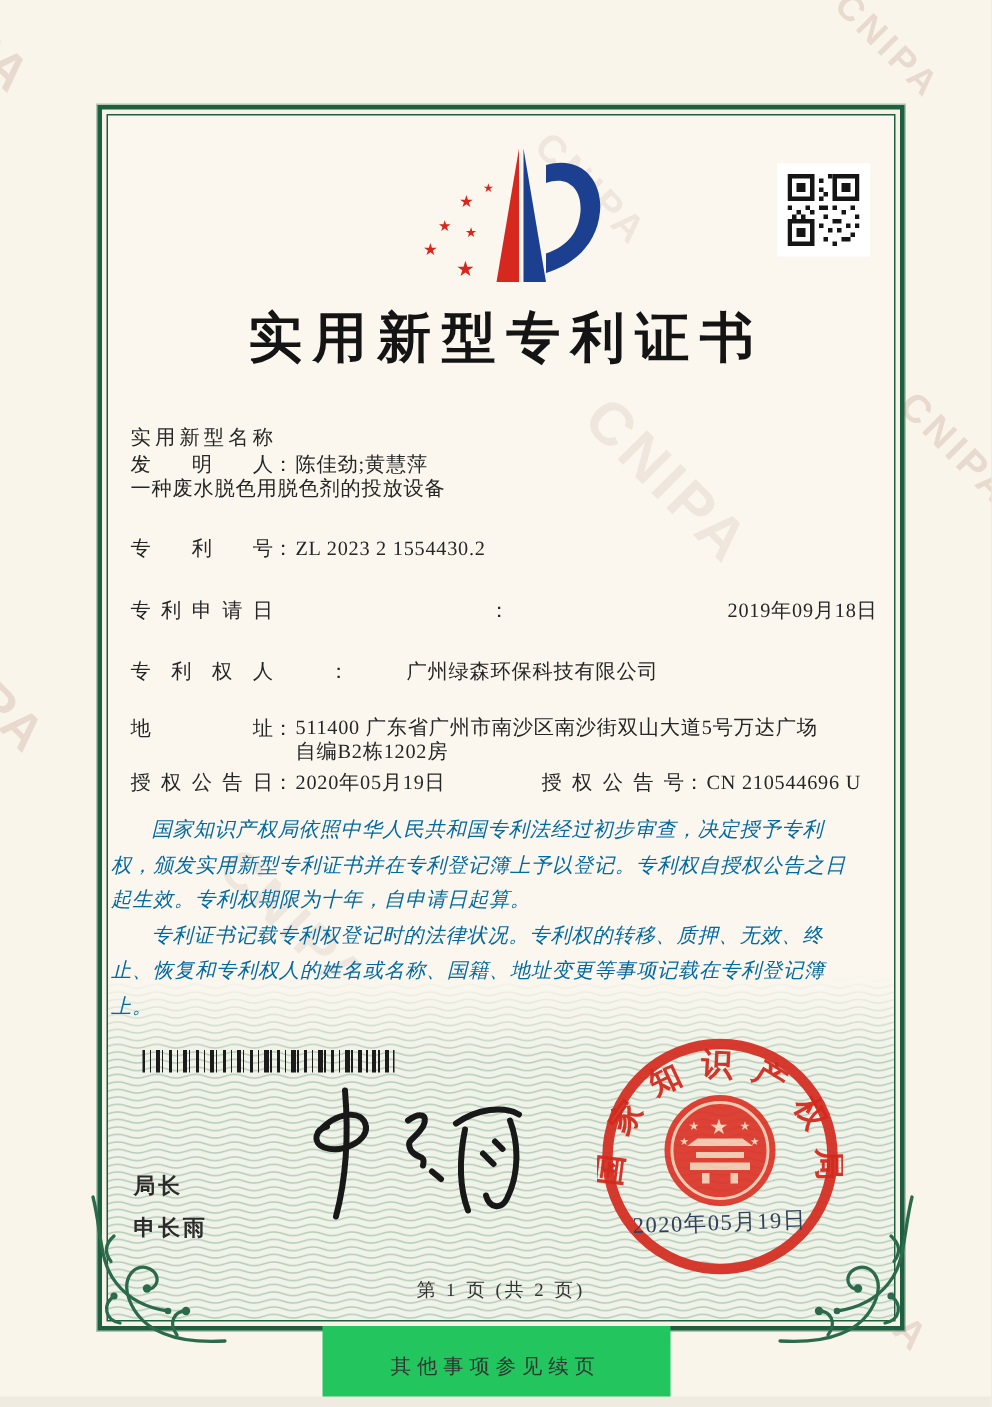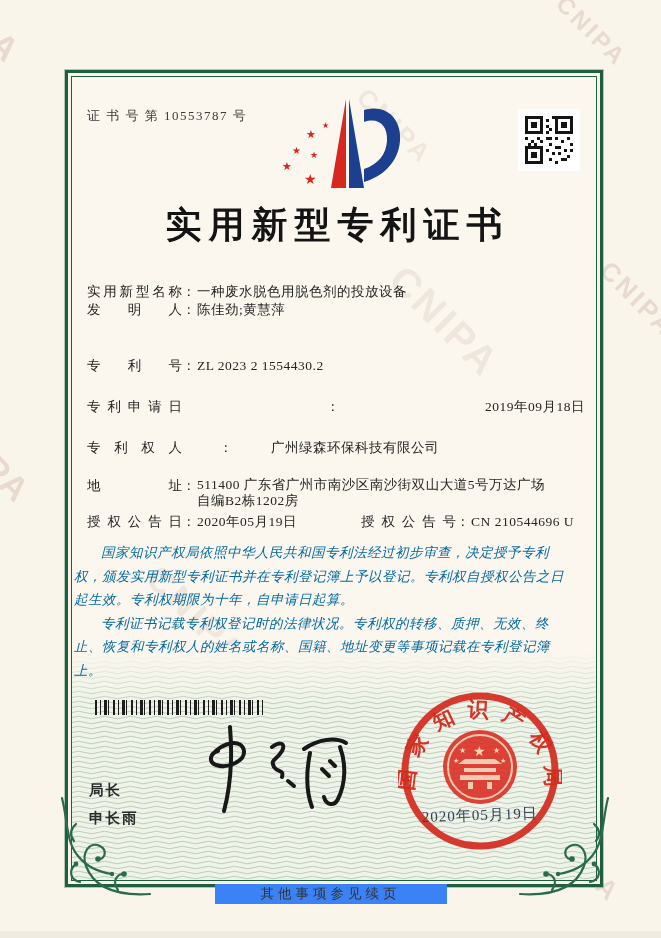--- a/index.html
+++ b/index.html
@@ -49,21 +49,21 @@
   .signature{position:absolute;left:112px;top:644px;width:180px;height:95px;}
   
   .seal{position:absolute;left:326px;top:612px;width:164px;height:164px;}
   
   .pageinfo{position:absolute;left:0;top:775px;width:100%;text-align:center;
       font-size:12.5px;letter-spacing:2px;color:#333;}
   .ornament{position:absolute;width:100px;height:104px;}
   .orn-bl{left:-18px;top:719px;}
   .orn-br{left:444px;top:719px;transform:scaleX(-1);}
   .continuation{position:absolute;left:50%;transform:translateX(-50%);top:884px;
-      background:#3b82f6;padding:1px 46px;font-size:13.5px;letter-spacing:4px;color:#333;
+      background:#22c55e;padding:18px 46px;font-size:13.5px;letter-spacing:4px;color:#333;
       white-space:nowrap;}
   .page-bottom-edge{position:absolute;left:0;bottom:0;width:100%;height:7px;background:#efebe0;}
 </style>
 </head>
 <body>
 
 <div class="page">
 
   <div class="wm" style="left:-55px;top:-40px;font-size:34px;">CNIPA</div>
   <div class="wm" style="left:570px;top:-10px;font-size:24px;">CNIPA</div>
@@ -83,21 +83,20 @@
           <pattern id="gw" width="26" height="5" patternUnits="userSpaceOnUse">
             <path d="M0,2.5 Q6.5,0 13,2.5 T26,2.5" fill="none" stroke="#a3bfa6" stroke-width="0.9"></path>
           </pattern>
         </defs>
         <rect width="524" height="230" fill="#edf2e7" opacity="0.85"></rect>
         <rect width="524" height="230" fill="url(#gw)" opacity="0.8"></rect>
       </svg>
       <div class="fade"></div>
     </div>
 
-    <div class="certno">证 书 号 第 10553787 号</div>
 
     <svg class="logo" viewBox="0 0 140 98">
       <polygon points="66,3 51,92 66,92" fill="#d6281e"></polygon>
       <polygon points="69,3 69,92 84,92" fill="#1d3f8f"></polygon>
       <path d="M84,14 C108,7 122,25 120,45 C118,68 101,81 84,86 L84,73 C99,68 106,58 107,45 C108,29 98,21 84,26 Z" fill="#1d3f8f"></path>
       <text x="42" y="32" font-size="8" fill="#d6281e">★</text>
       <text x="26" y="42" font-size="11" fill="#d6281e">★</text>
       <text x="12" y="58" font-size="10" fill="#d6281e">★</text>
       <text x="30" y="62" font-size="9" fill="#d6281e">★</text>
       <text x="2" y="74" font-size="11" fill="#d6281e">★</text>
@@ -124,21 +123,21 @@
                    M39,33h3v3h-3z M42,39h3v3h-3z M24,42h3v3h-3z M30,45h3v3h-3z M36,42h6v3h-6z
                    M45,33h3v3h-3z M0,21h3v3h-3z M6,24h3v3h-3z M12,21h3v3h-3z M3,27h3v3h-3z
                    M9,27h3v3h-3z M15,24h3v3h-3z"></path>
         </g>
       </svg>
     </div>
 
     <div class="title">实用新型专利证书</div>
 
     <div class="fields">
-      <div class="frow" style="top:206px;">
+      <div class="frow" style="top:206px;flex-direction:column;">
         <span class="flabel">实用新型名称</span>
           <span class="fcolon">：</span>
           <span class="fvalue">一种废水脱色用脱色剂的投放设备</span>
       </div>
       <div class="frow" style="top:224px;">
         <span class="flabel">发明人</span>
           <span class="fcolon">：</span>
           <span class="fvalue">陈佳劲;黄慧萍</span>
       </div>
       <div class="frow" style="top:280px;">
@@ -215,20 +214,21 @@
           <path d="M60,75 L104,75 L97,70 L67,70 Z"></path>
           <rect x="66" y="79" width="32" height="4"></rect>
           <rect x="62" y="86" width="40" height="5"></rect>
           <rect x="70" y="93" width="5" height="7"></rect>
           <rect x="89" y="93" width="5" height="7"></rect>
         </g>
       </g>
       <text x="82" y="131" text-anchor="middle" font-size="15" fill="#33405a" letter-spacing="1" transform="rotate(-2 82 131)">2020年05月19日</text>
     </svg>
 
+    <div class="pageinfo">第 1 页 (共 2 页)</div>
 
     <svg class="ornament orn-bl" viewBox="0 0 100 104">
       <g fill="none" stroke="#2b6b4b" stroke-width="2.2" stroke-linecap="round">
         <path d="M96,98 C64,100 40,92 32,70 C27,56 36,45 46,50 C54,54 51,65 43,63"></path>
         <path d="M8,2 C14,26 12,46 24,60 C32,70 44,76 58,78"></path>
         <path d="M26,86 C16,84 14,74 22,68"></path>
         <path d="M64,94 C58,86 62,78 70,78"></path>
         <path d="M22,28 q-9,8 -2,17"></path>
       </g>
       <g fill="#2b6b4b">

